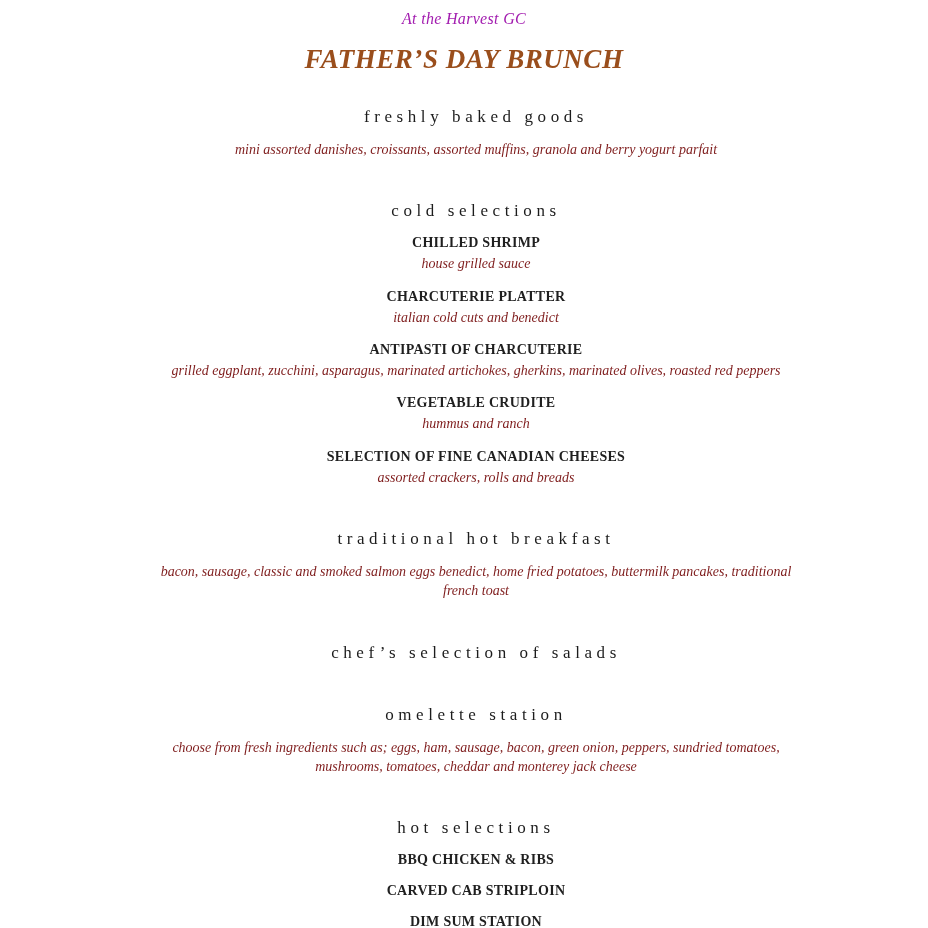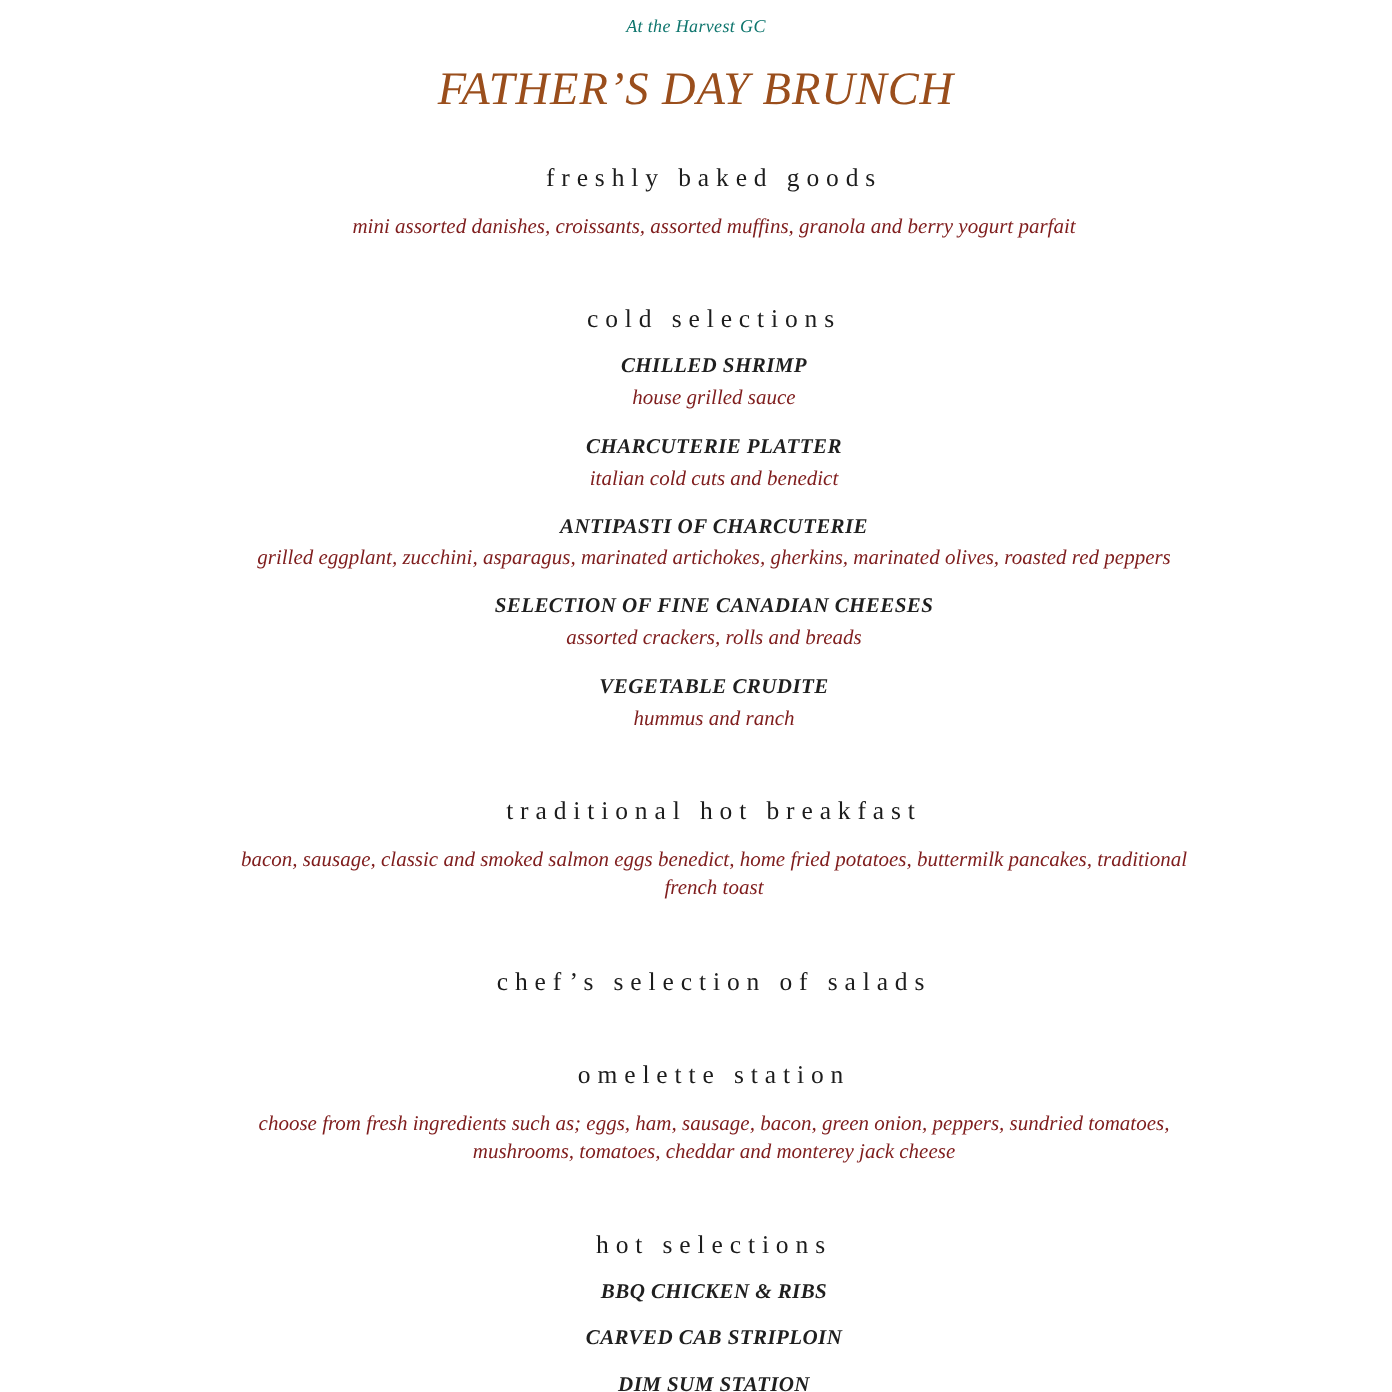--- a/index.html
+++ b/index.html
@@ -11,29 +11,29 @@
     color: #1f1f1f;
     overflow: hidden;
   }
   .menu-page {
     width: 928px;
     height: 928px;
     padding-top: 10px;
     text-align: center;
   }
   .venue-line {
-    font-size: 12px;
+    font-size: 16px;
     font-style: italic;
-    color: #0f766e;
+    color: #a21caf;
     letter-spacing: 0.02em;
   }
   .menu-title {
     margin-top: 16px;
-    font-size: 31px;
-    font-weight: normal;
+    font-size: 27px;
+    font-weight: bold;
     font-style: italic;
     letter-spacing: 0.02em;
   }
   .section {
     margin-top: 42px;
     padding-left: 24px;
   }
   .section:first-child {
     margin-top: 32px;
   }
@@ -45,21 +45,20 @@
   }
   .section-items .item {
     margin-top: 15px;
   }
   .section-items .item:first-child {
     margin-top: 13px;
   }
   .item-name {
     font-size: 14px;
     font-weight: bold;
-    font-style: italic;
     letter-spacing: 0.02em;
     margin-top: 14px;
   }
   .item-description {
     font-size: 14px;
     font-style: italic;
     line-height: 1.38;
     max-width: 640px;
     margin-left: auto;
     margin-right: auto;
@@ -103,27 +102,27 @@
     <div class="item-name">CHARCUTERIE PLATTER</div>
     <div class="item-description">italian cold cuts and benedict</div>
   </div>
 
   <div class="item">
     <div class="item-name">ANTIPASTI OF CHARCUTERIE</div>
     <div class="item-description">grilled eggplant, zucchini, asparagus, marinated artichokes, gherkins, marinated olives, roasted red peppers</div>
   </div>
 
   <div class="item">
-    <div class="item-name">SELECTION OF FINE CANADIAN CHEESES</div>
-    <div class="item-description">assorted crackers, rolls and breads</div>
+    <div class="item-name">VEGETABLE CRUDITE</div>
+    <div class="item-description">hummus and ranch</div>
   </div>
 
   <div class="item">
-    <div class="item-name">VEGETABLE CRUDITE</div>
-    <div class="item-description">hummus and ranch</div>
+    <div class="item-name">SELECTION OF FINE CANADIAN CHEESES</div>
+    <div class="item-description">assorted crackers, rolls and breads</div>
   </div>
 </div>
   </section>
 
   <section class="section">
     <h2 class="section-heading">traditional hot breakfast</h2>
     <div class="section-items">
   <div class="item desc-only">
 
     <div class="item-description">bacon, sausage, classic and smoked salmon eggs benedict, home fried potatoes, buttermilk pancakes, traditional french toast</div>

